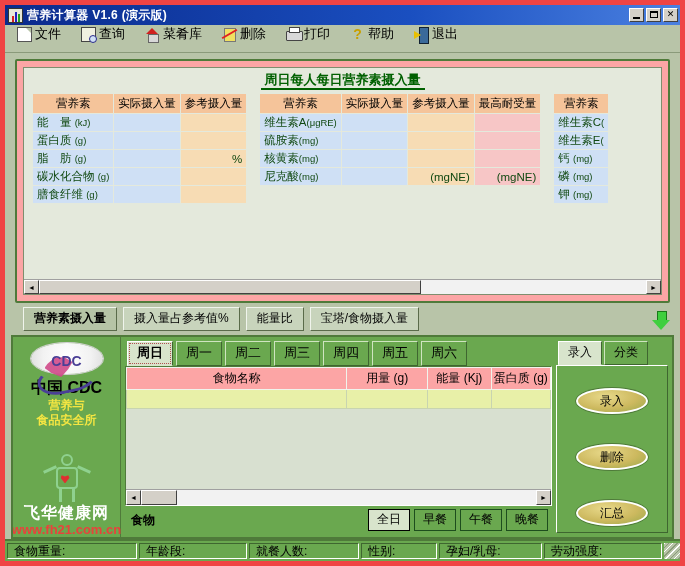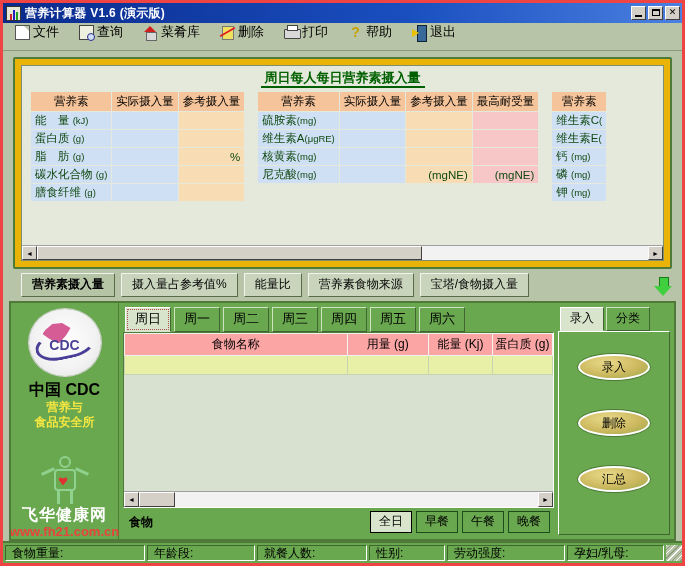--- a/index.html
+++ b/index.html
@@ -9,21 +9,21 @@
     overflow: hidden;
     font-family: "Liberation Sans", "DejaVu Sans", sans-serif;
     font-size: 12px;
   }
   body { background: #b8c4a8; }
 
   
   #app {
     width: 685px; height: 566px;
     background: #b8c4a8;
-    border: 3px solid #ef4444;
+    border: 5px solid #ef4444;
     position: relative;
     display: flex; flex-direction: column;
   }
 
   
   .titlebar {
     height: 20px;
     background: linear-gradient(to right, #0a2a8c 0%, #1a4fc0 60%, #4a80e0 100%);
     display: flex; align-items: center;
     padding: 0 2px 0 3px;
@@ -91,26 +91,26 @@
   .ico-print{}
   .ico-print::before{content:"";position:absolute;left:0;top:4px;width:15px;height:8px;background:#d8d8d8;border:1px solid #444;border-radius:1px;}
   .ico-print::after{content:"";position:absolute;left:3px;top:0px;width:9px;height:4px;background:#fff;border:1px solid #444;}
   .ico-help{ display:flex;align-items:center;justify-content:center;color:#c8a000;font-weight:bold;font-size:14px;}
   .ico-exit::before{content:"";position:absolute;right:0;top:0;width:8px;height:15px;background:#3a6a9a;border:1px solid #123;}
   .ico-exit::after{content:"";position:absolute;left:0;top:4px;width:0;height:0;border-top:4px solid transparent;border-bottom:4px solid transparent;border-left:7px solid #e8c000;}
 
   
   .upper-panel {
     margin: 6px 10px 0 10px;
-    background: #eab308;
+    background: #fca5a5;
     border: 2px solid #4f7a3a;
     border-radius: 2px;
     padding: 6px;
     flex: 0 0 auto;
-    height: 212px;
+    height: 244px;
     display: flex; flex-direction: column;
   }
   .nutri-box {
     background: #e4e9dc;
     border: 1px solid #7e8e6e;
     flex: 1 1 auto;
     display: flex; flex-direction: column;
     overflow: hidden;
     position: relative;
   }
@@ -259,21 +259,21 @@
     padding: 4px 2px 4px 4px; min-width: 0;
   }
   .day-tabs { display:flex; align-items:flex-end; gap:3px; flex:0 0 auto; padding-left:2px;}
   .day-tab {
     background:#6aa84f; color:#000; font-size:13px;
     padding: 2px 9px 3px 9px;
     border:1px solid; border-color:#cfe4c0 #3f6630 #3f6630 #cfe4c0;
     cursor: default; white-space: nowrap;
   }
   .day-tab.active {
-    background:#d8e4cc; font-weight:normal;
+    background:#d8e4cc; font-weight:bold;
     border-color:#ffffff #3f6630 #d8e4cc #ffffff;
     outline: 1px dotted #b05050; outline-offset:-3px;
   }
   .grid-wrap {
     flex:1 1 auto; margin-top: 0px;
     background:#d8e0d0;
     border:1px solid; border-color:#4f7a3a #ffffff #ffffff #4f7a3a;
     display:flex; flex-direction:column; min-height:0; overflow:hidden;
   }
   table.food { border-collapse: collapse; width: 100%; table-layout: fixed; }
@@ -459,27 +459,27 @@
           <thead>
             <tr>
               <th>营养素</th>
               <th>实际摄入量</th>
               <th>参考摄入量</th>
               <th>最高耐受量</th>
             </tr>
           </thead>
           <tbody>
             <tr>
-              <td class="c-name"><span>硫胺素</span><span class="unit">(mg)</span></td>
+              <td class="c-name"><span>维生素A</span><span class="unit">(μgRE)</span></td>
               <td class="c-act"></td>
               <td class="c-ref"></td>
               <td class="c-max"></td>
             </tr>
             <tr>
-              <td class="c-name"><span>维生素A</span><span class="unit">(μgRE)</span></td>
+              <td class="c-name"><span>硫胺素</span><span class="unit">(mg)</span></td>
               <td class="c-act"></td>
               <td class="c-ref"></td>
               <td class="c-max"></td>
             </tr>
             <tr>
               <td class="c-name"><span>核黄素</span><span class="unit">(mg)</span></td>
               <td class="c-act"></td>
               <td class="c-ref"></td>
               <td class="c-max"></td>
             </tr>
@@ -526,21 +526,20 @@
         </div>
         <div class="hs-btn">►</div>
       </div>
     </div>
   </div>
 
   <div class="sec-tabs">
     <div class="sec-tab active">营养素摄入量</div>
     <div class="sec-tab">摄入量占参考值%</div>
     <div class="sec-tab">能量比</div>
-    <div class="sec-tab">营养素食物来源</div>
     <div class="sec-tab">宝塔/食物摄入量</div>
     <div class="down-arrow"></div>
   </div>
 
   <div class="lower">
 
     <div class="logo-col">
       <div class="cdc-badge">
         <span class="map"></span>
         <span class="swoosh"></span>
@@ -629,22 +628,22 @@
       <div class="rc-body">
         <div class="oval-btn">录入</div>
         <div class="oval-btn">删除</div>
         <div class="oval-btn">汇总</div>
       </div>
     </div>
 
   </div>
 
   <div class="statusbar">
-    <div class="sb-cell" style="width:140px">食物重量:</div>
+    <div class="sb-cell" style="width:130px">食物重量:</div>
     <div class="sb-cell" style="width:108px">年龄段:</div>
     <div class="sb-cell" style="width:110px">就餐人数:</div>
     <div class="sb-cell" style="width:76px">性别:</div>
+    <div class="sb-cell" style="flex:1 1 auto">孕妇/乳母:</div>
     <div class="sb-cell" style="width:118px">劳动强度:</div>
-    <div class="sb-cell" style="flex:1 1 auto">孕妇/乳母:</div>
     <div class="sb-grip"></div>
   </div>
 
 </div>
 
 </body></html>

